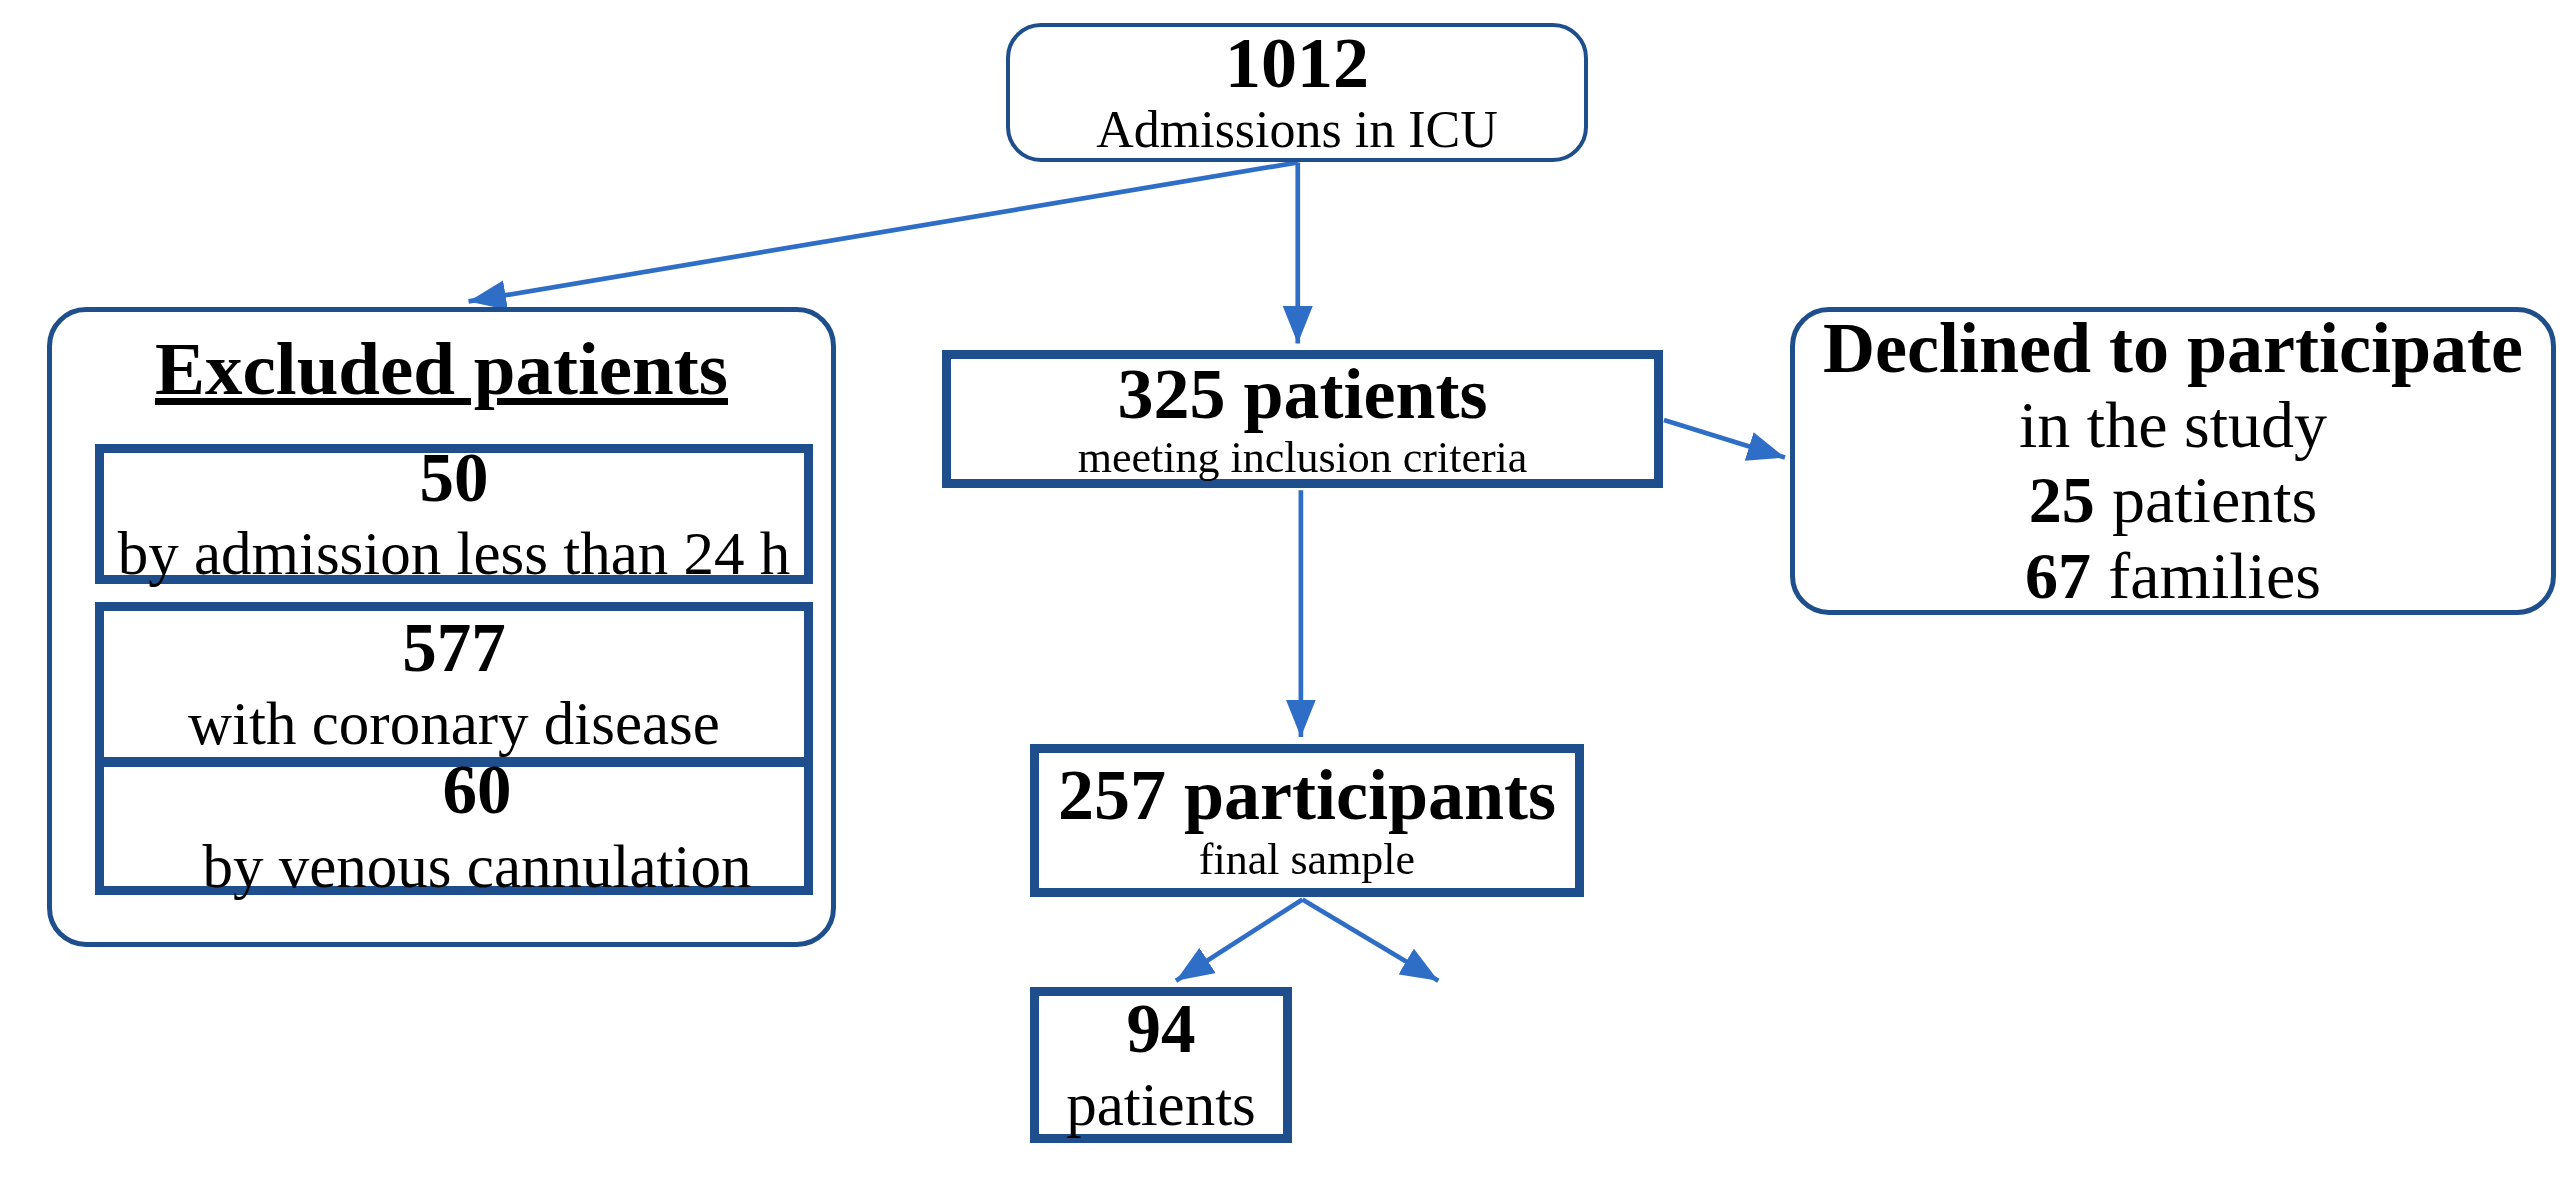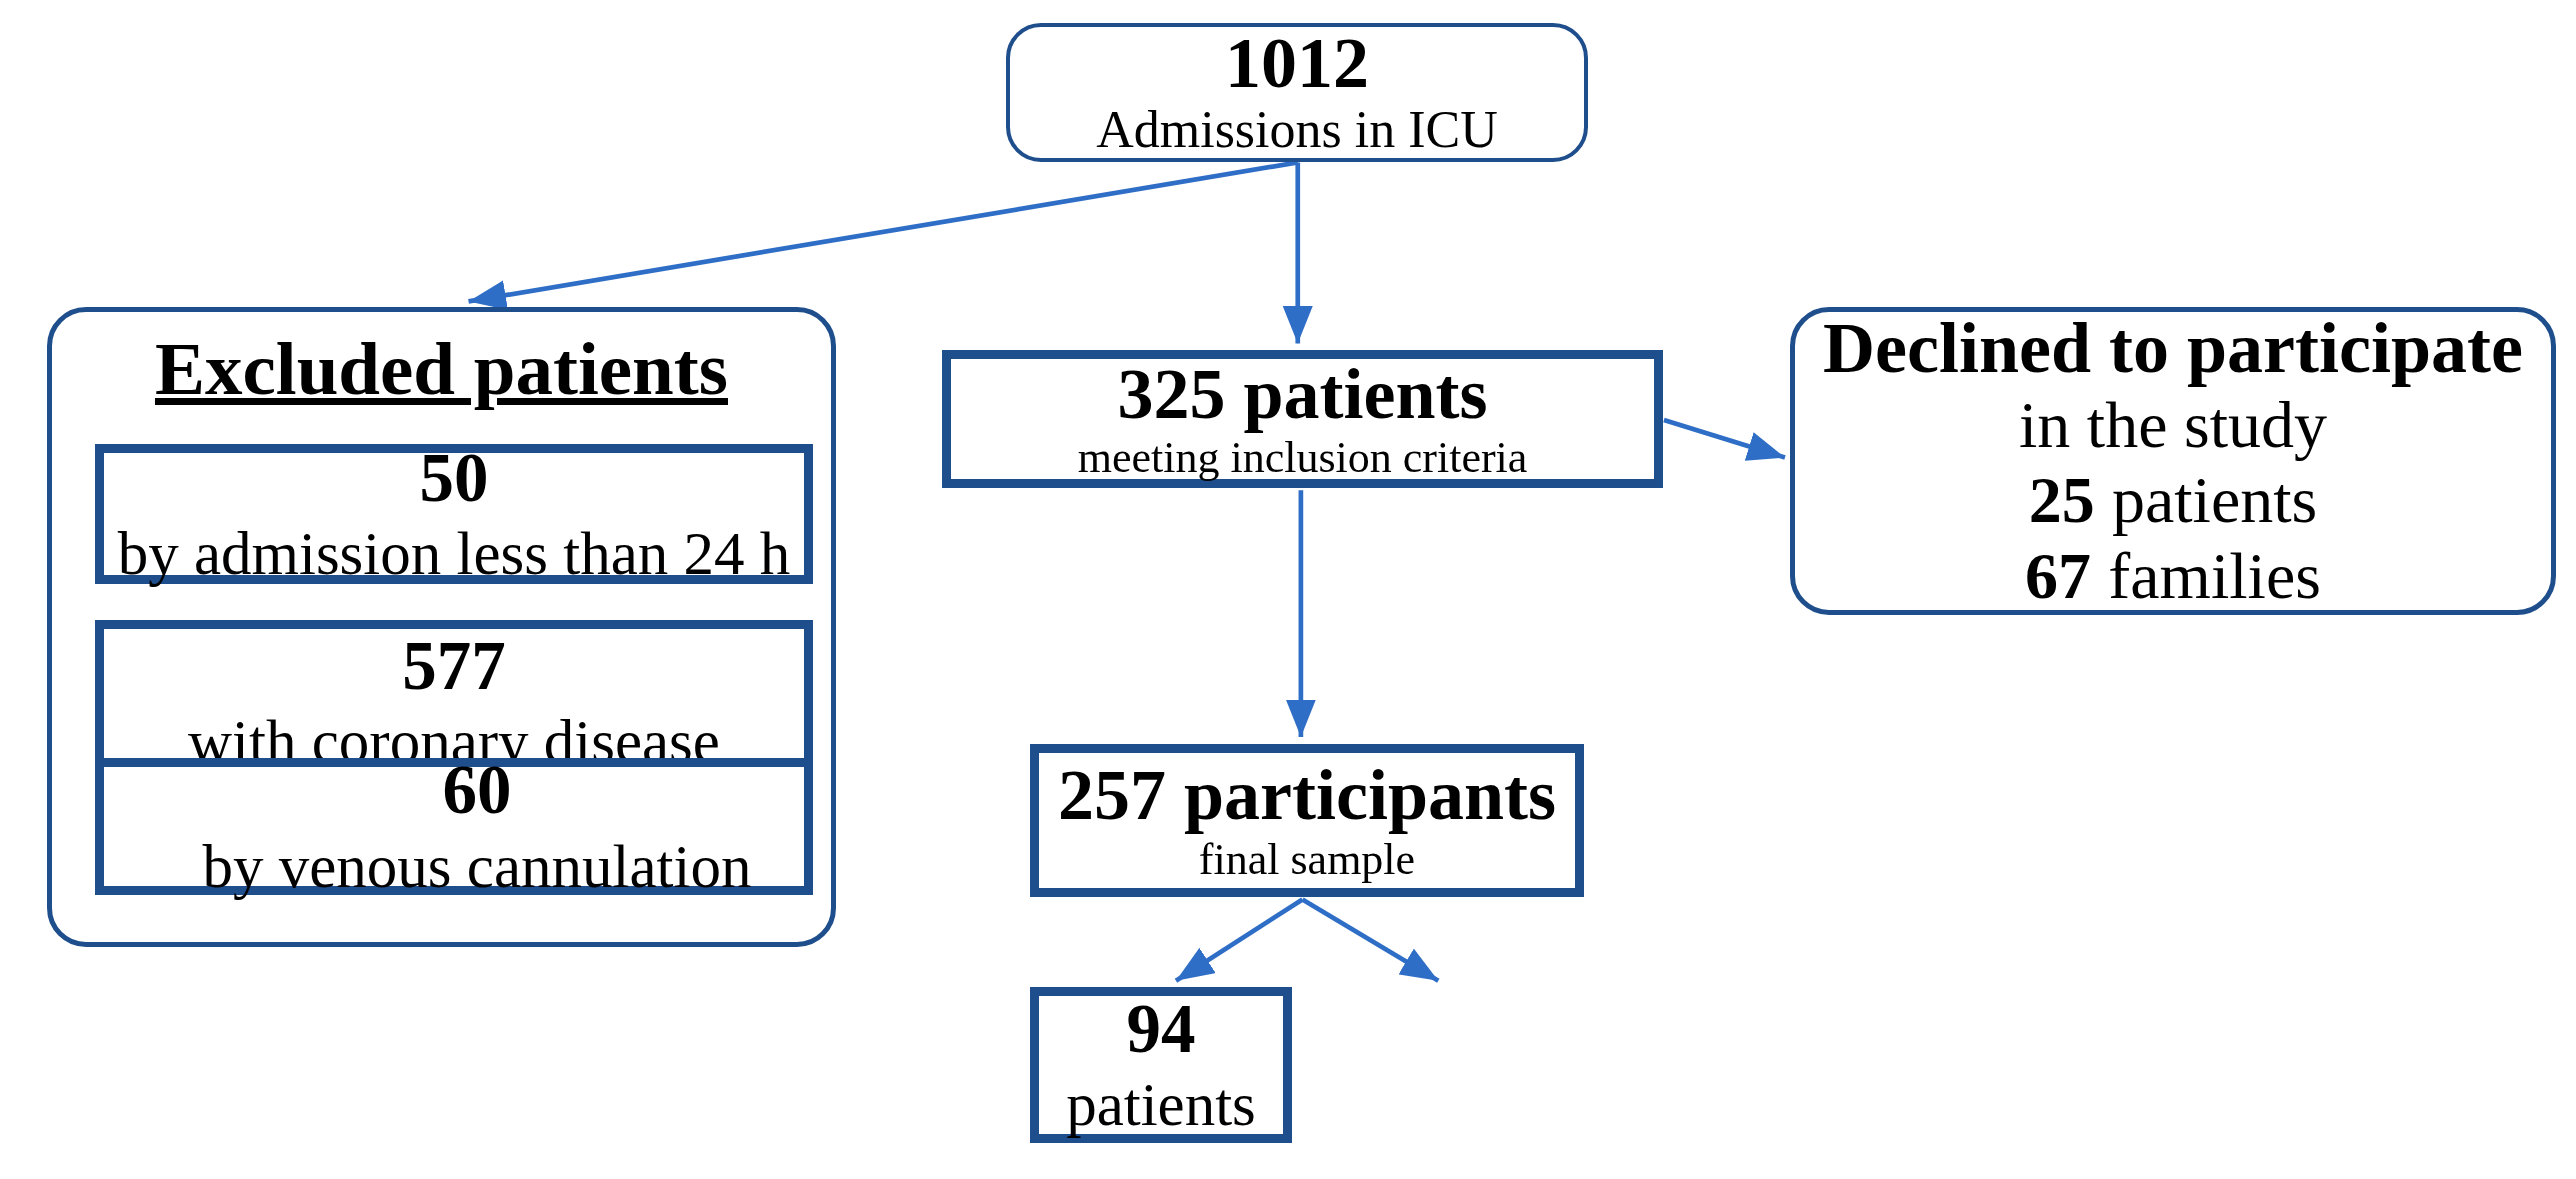--- a/index.html
+++ b/index.html
@@ -68,21 +68,21 @@
   </div>
 
   <div class="box rounded" id="excluded-box" style="left:47px;top:307px;width:789px;height:640px;text-decoration:underline;">
     <div class="heading">Excluded patients</div>
 
     <div class="box inner" style="top:132px;height:140px;">
       <div class="num">50</div>
       <div class="cap">by admission less than 24 h</div>
     </div>
 
-    <div class="box inner" style="top:308px;height:164px;justify-content:center;">
+    <div class="box inner" style="top:290px;height:164px;justify-content:center;">
       <div class="num">577</div>
       <div class="cap">with coronary disease</div>
     </div>
 
     <div class="box inner" style="top:446px;height:137px;padding-left:46px;">
       <div class="num">60</div>
       <div class="cap">by venous cannulation</div>
     </div>
   </div>
 

